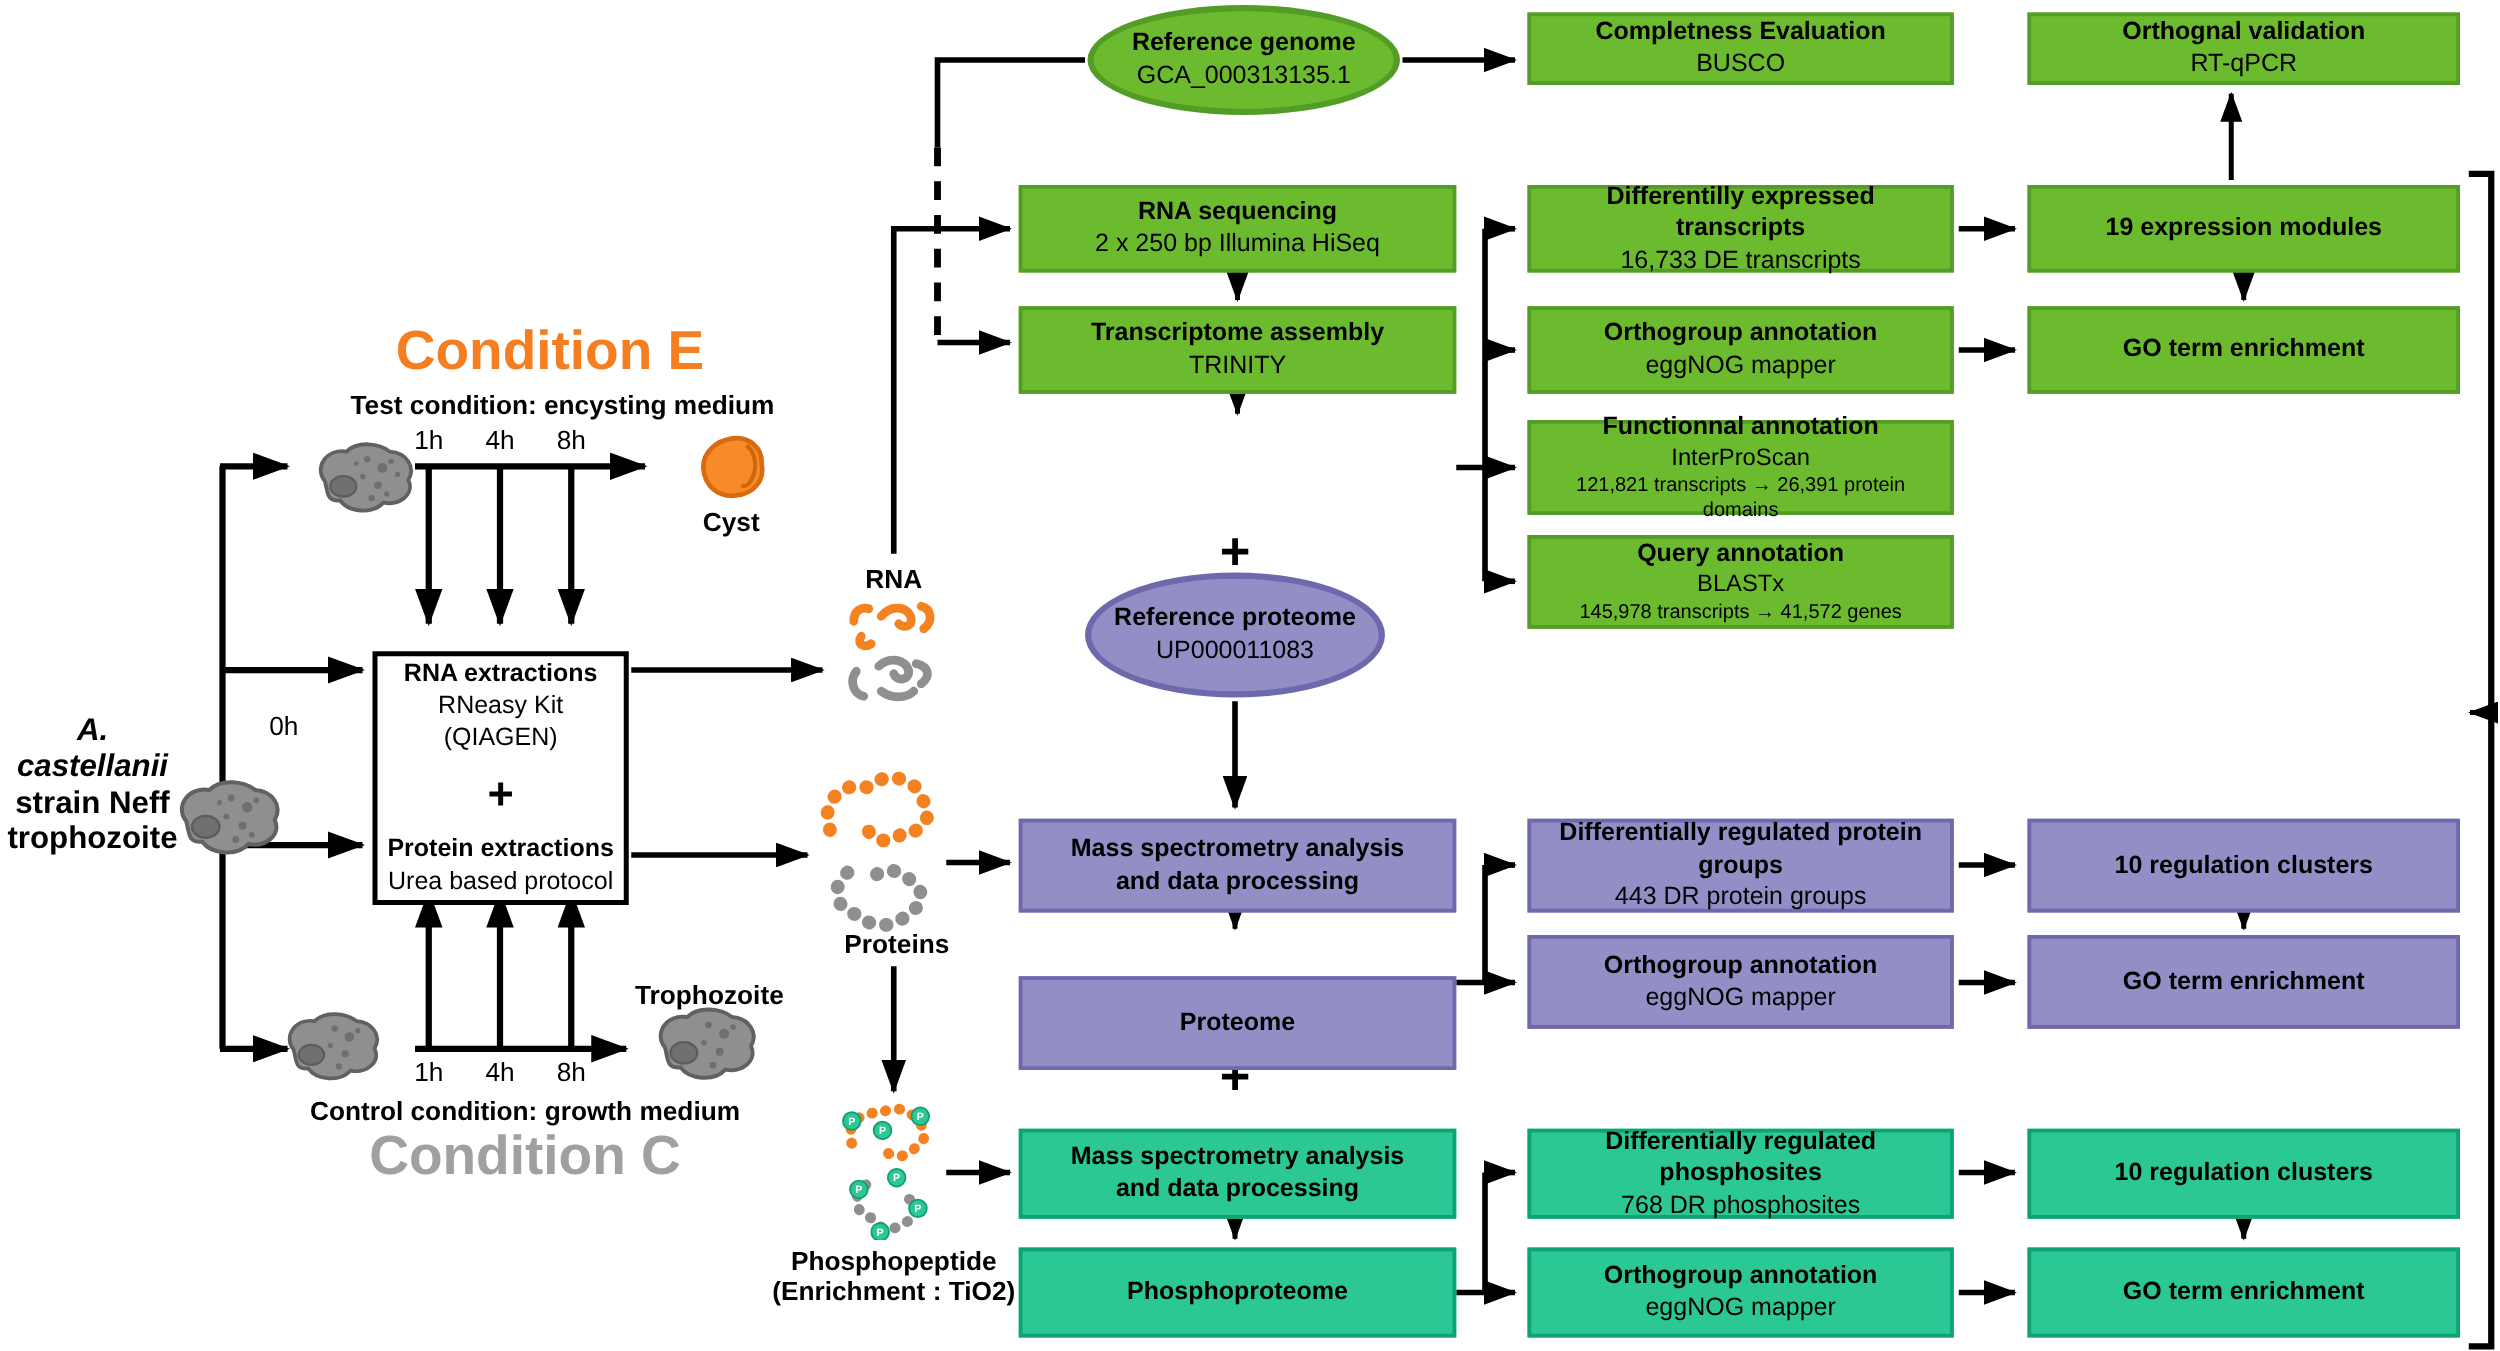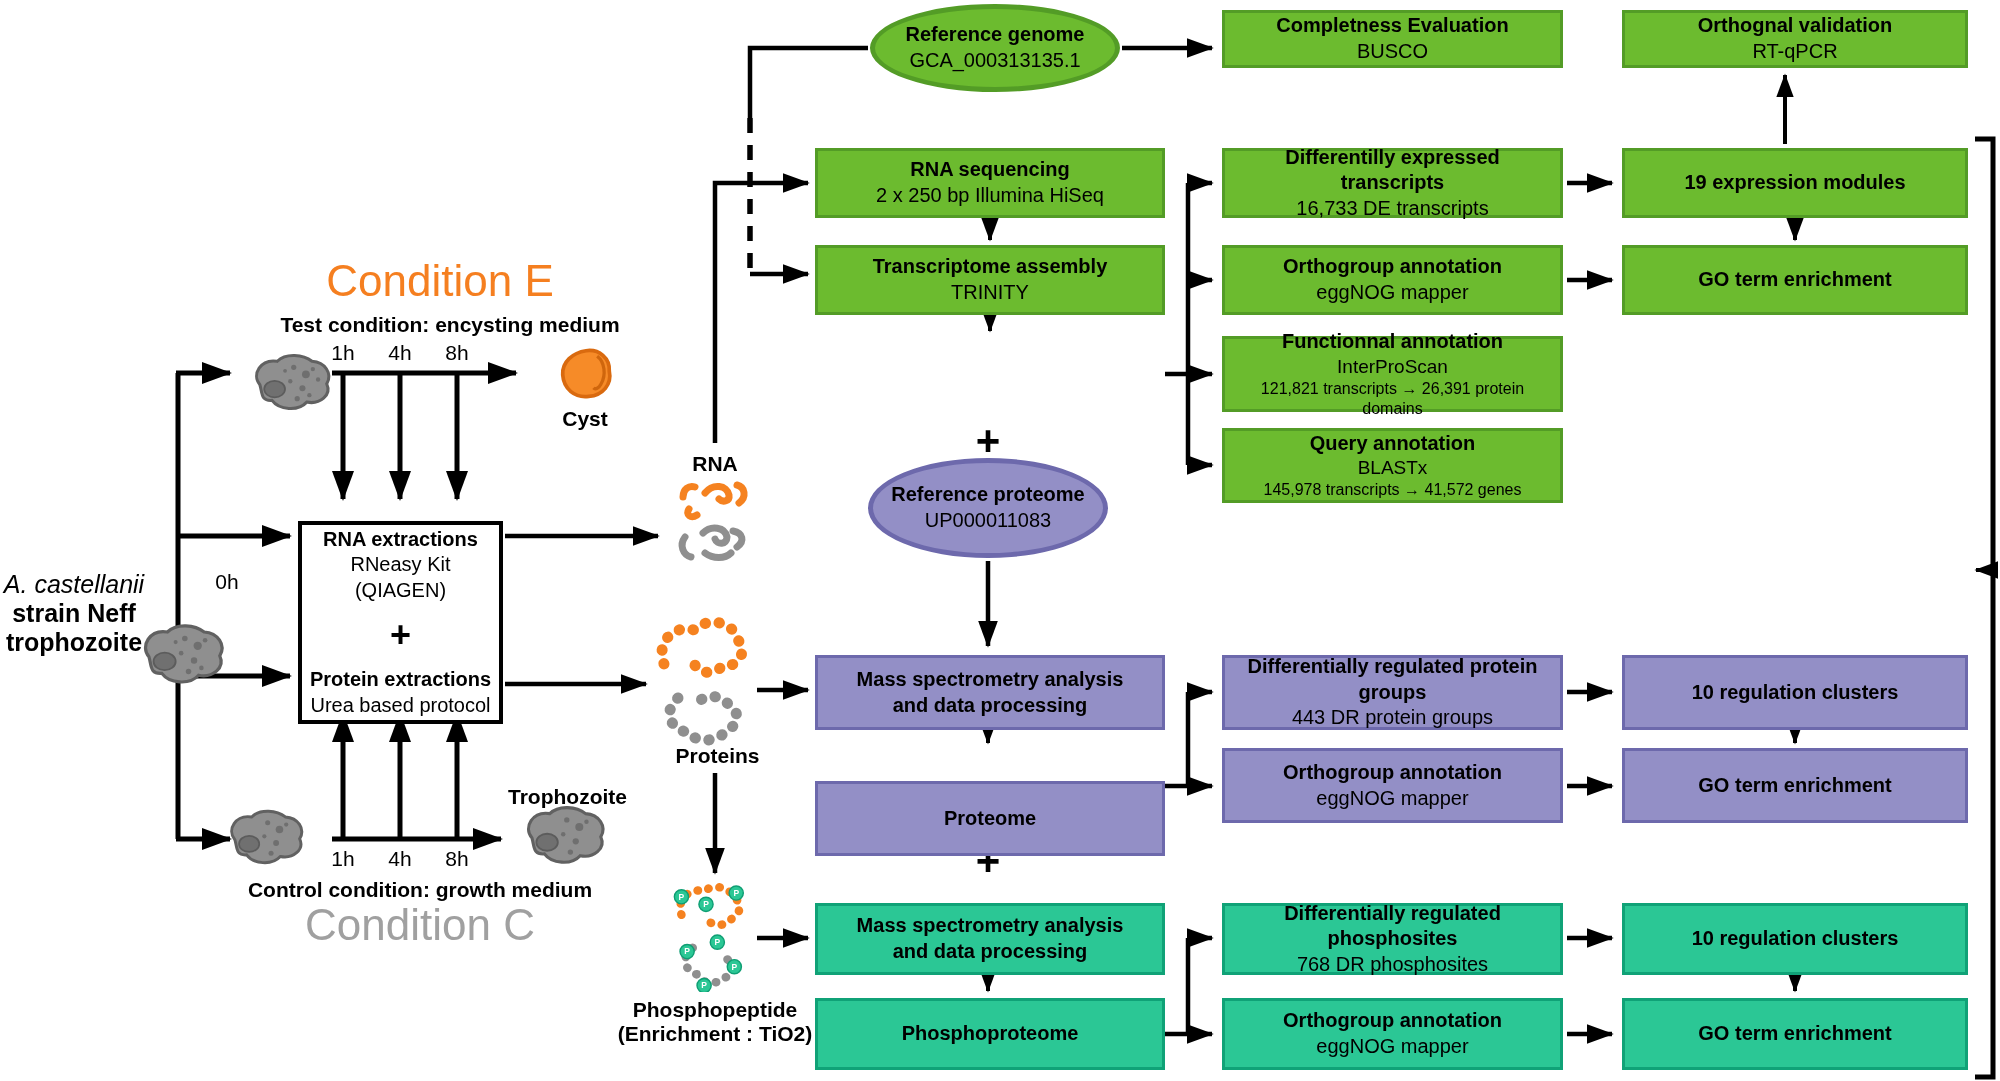--- a/index.html
+++ b/index.html
@@ -12,28 +12,28 @@
   .purple{background:var(--purple-fill,#938fc6);border:3px solid var(--purple-border,#6d69ac);align-items:center;}
   .teal{background:var(--teal-fill,#2bc795);border:3px solid var(--teal-border,#10a277);}
   .whitebox{background:#fff;border:5px solid #000;margin-top:16px;}
   .ellipse{border-radius:50%;border-width:5px;}
   .box .t{font-weight:bold;font-size:20px;line-height:1.28;}
   .box .s{font-size:20px;line-height:1.28;}
   .box .d{font-size:16px;line-height:1.25;}
   .lbl{position:absolute;text-align:center;z-index:2;line-height:1.15;}
   .b21{font-weight:bold;font-size:21px;}
   .r21{font-size:21px;}
-  .bigtitle{font-weight:normal;font-size:44px;letter-spacing:0px;}
+  .bigtitle{font-weight:bold;font-size:44px;letter-spacing:0px;}
   .plus-free{position:absolute;z-index:2;width:44px;text-align:center;
              font-size:42px;font-weight:bold;line-height:1;}
   .extraction{justify-content:center;}
   .extraction .t{font-size:20px;}
   .extraction .plus-inline{font-size:36px;font-weight:bold;line-height:1;margin:14px 0;}
   .icon{position:absolute;z-index:2;}
-  .org-name{font-style:italic;font-weight:normal;font-size:25px;}
+  .org-name{font-style:italic;font-weight:bold;font-size:25px;}
   .org-line{font-weight:bold;font-size:25px;}
 </style>
 </head>
 <body>
 
 <div id="canvas">
 
   <svg id="wires" viewBox="0 0 2000 1081">
     <defs>
       <marker id="ah" viewBox="0 0 6 4.4" markerWidth="6" markerHeight="4.4" refX="5.6" refY="2.2" orient="auto" markerUnits="strokeWidth">

